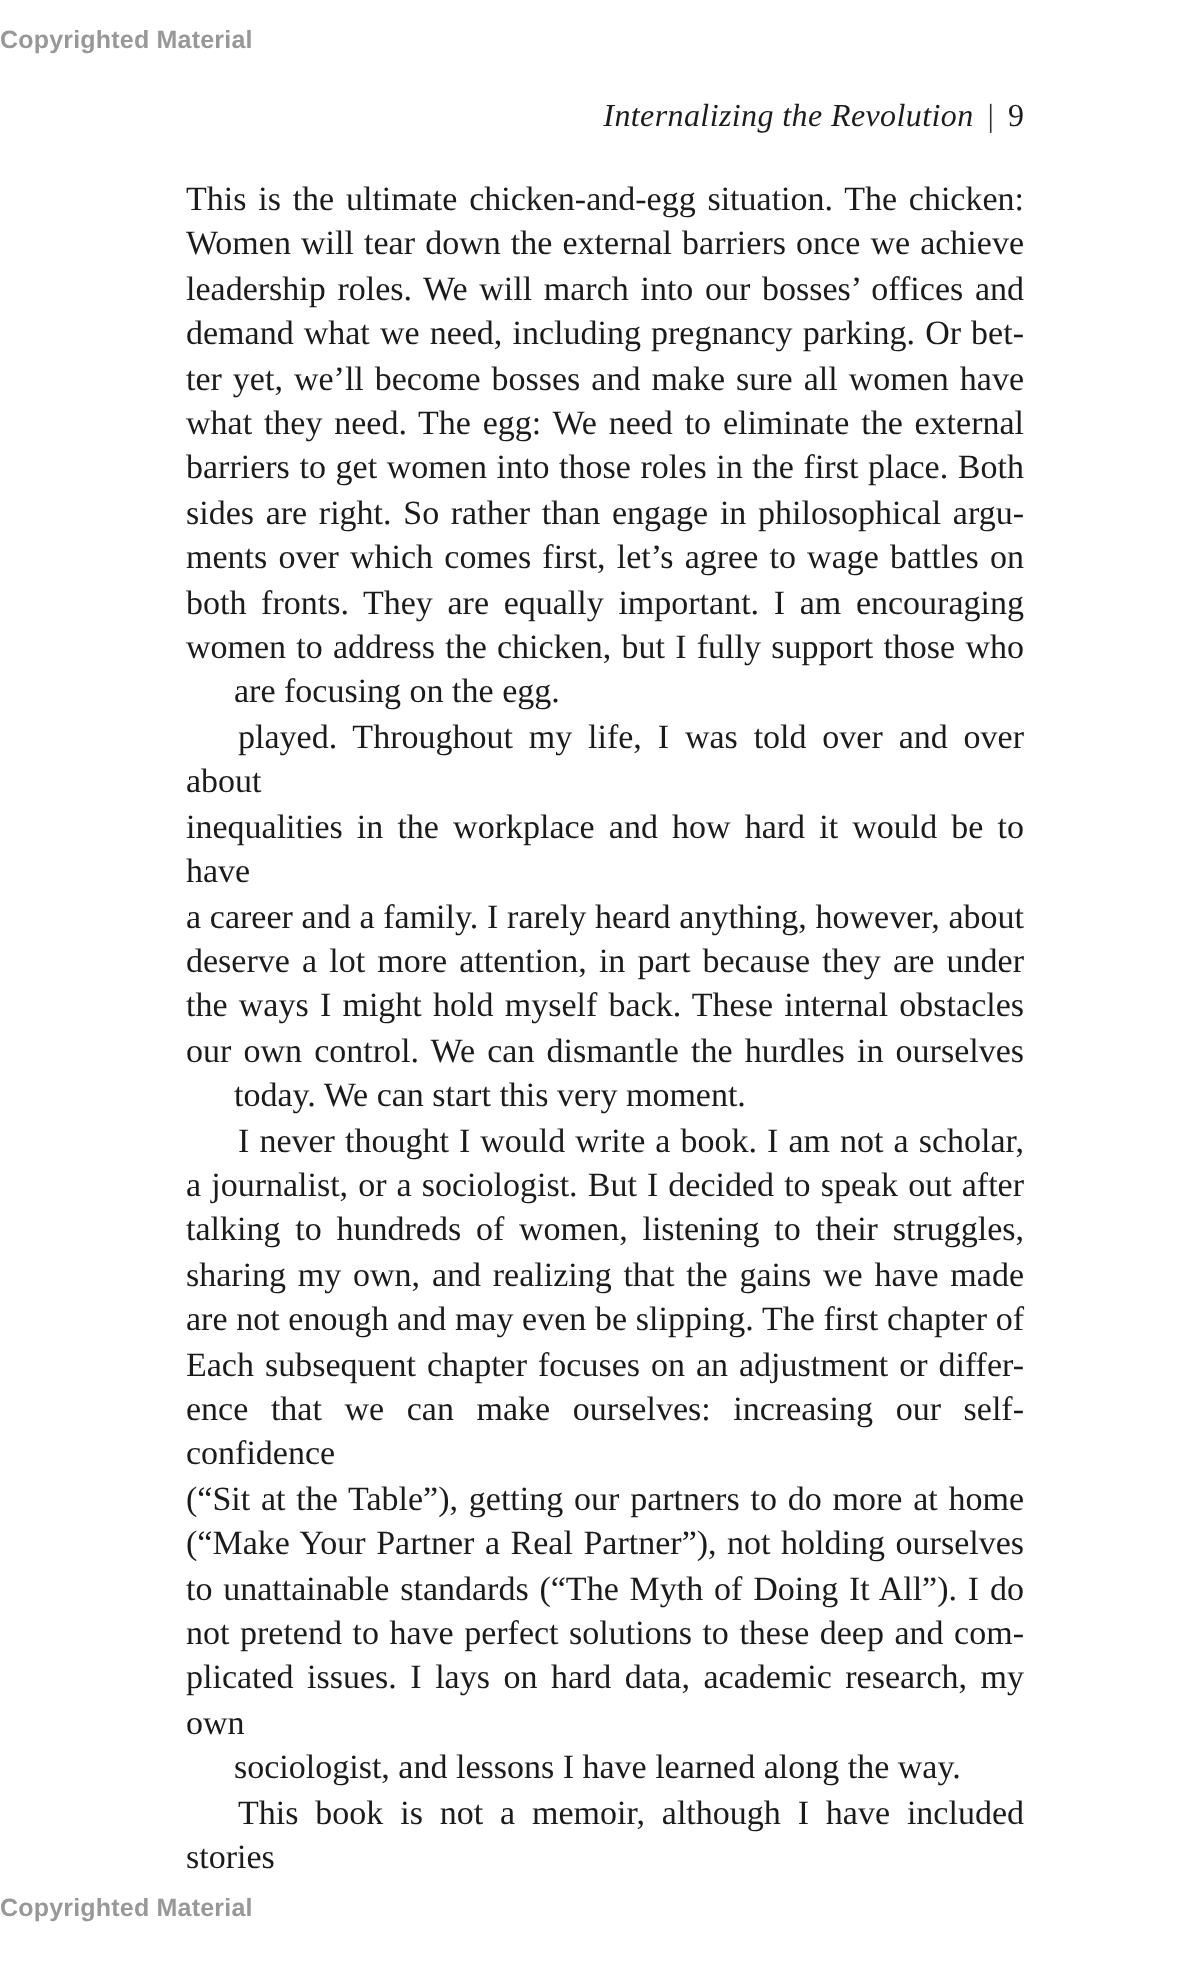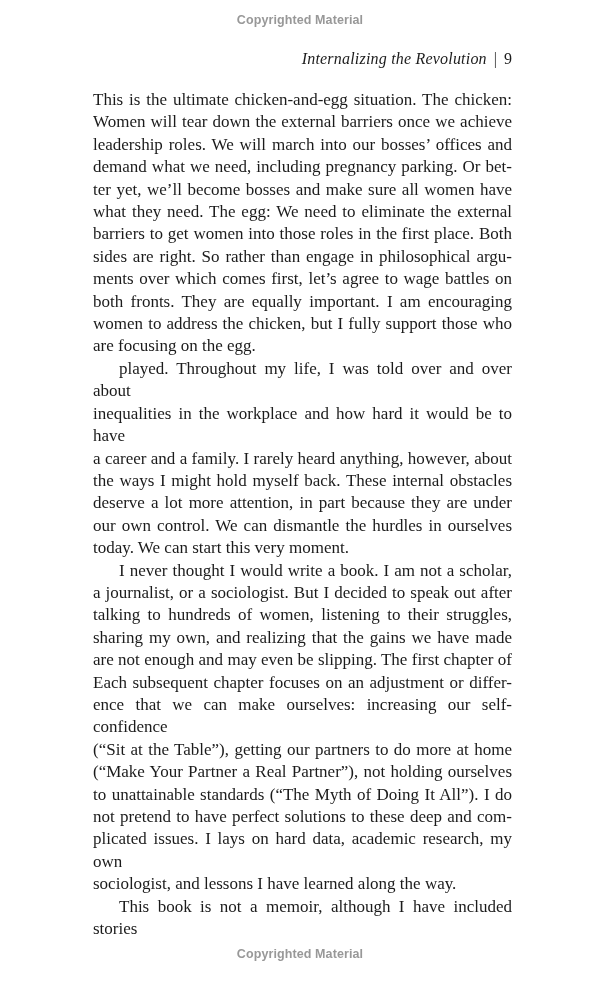--- a/index.html
+++ b/index.html
@@ -7,21 +7,21 @@
     width: 600px;
     height: 982px;
     background: #ffffff;
     position: relative;
     font-family: "Liberation Serif", serif;
     overflow: hidden;
   }
   .copyright {
     position: absolute;
     left: 0; right: 0;
-    text-align: center;
+    text-align: left;
     font-family: "Liberation Sans", sans-serif;
     font-weight: 700;
     font-size: 12.5px;
     letter-spacing: 0.1px;
     color: #989898;
   }
   .copyright.top { top: 13px; }
   .copyright.bottom { top: 947px; }
   .running-header {
     position: absolute;
@@ -50,20 +50,21 @@
     line-height: 22.4px;
     color: #1b1b1b;
   }
   .para { margin: 0; }
   .para .line {
     text-align: justify;
     text-align-last: justify;
   }
   .para .line.last {
     text-align-last: left;
+    margin-left: 24px;
   }
   .para.indent .line:first-child { text-indent: 26px; }
 </style>
 </head>
 <body>
 
 <div class="copyright top">Copyrighted Material</div>
 
 <div class="running-header">
   <span class="title">Internalizing the Revolution</span><span class="sep">|</span><span class="pagenum">9</span>
@@ -81,22 +82,22 @@
       <div class="line">sides are right. So rather than engage in philosophical argu-</div>
       <div class="line">ments over which comes first, let’s agree to wage battles on</div>
       <div class="line">both fronts. They are equally important. I am encouraging</div>
       <div class="line">women to address the chicken, but I fully support those who</div>
       <div class="line last">are focusing on the egg.</div>
     </div>
     <div class="para indent">
       <div class="line">played. Throughout my life, I was told over and over about</div>
       <div class="line">inequalities in the workplace and how hard it would be to have</div>
       <div class="line">a career and a family. I rarely heard anything, however, about</div>
+      <div class="line">deserve a lot more attention, in part because they are under</div>
       <div class="line">the ways I might hold myself back. These internal obstacles</div>
-      <div class="line">deserve a lot more attention, in part because they are under</div>
       <div class="line">our own control. We can dismantle the hurdles in ourselves</div>
       <div class="line last">today. We can start this very moment.</div>
     </div>
     <div class="para indent">
       <div class="line">I never thought I would write a book. I am not a scholar,</div>
       <div class="line">a journalist, or a sociologist. But I decided to speak out after</div>
       <div class="line">talking to hundreds of women, listening to their struggles,</div>
       <div class="line">sharing my own, and realizing that the gains we have made</div>
       <div class="line">are not enough and may even be slipping. The first chapter of</div>
       <div class="line">Each subsequent chapter focuses on an adjustment or differ-</div>

